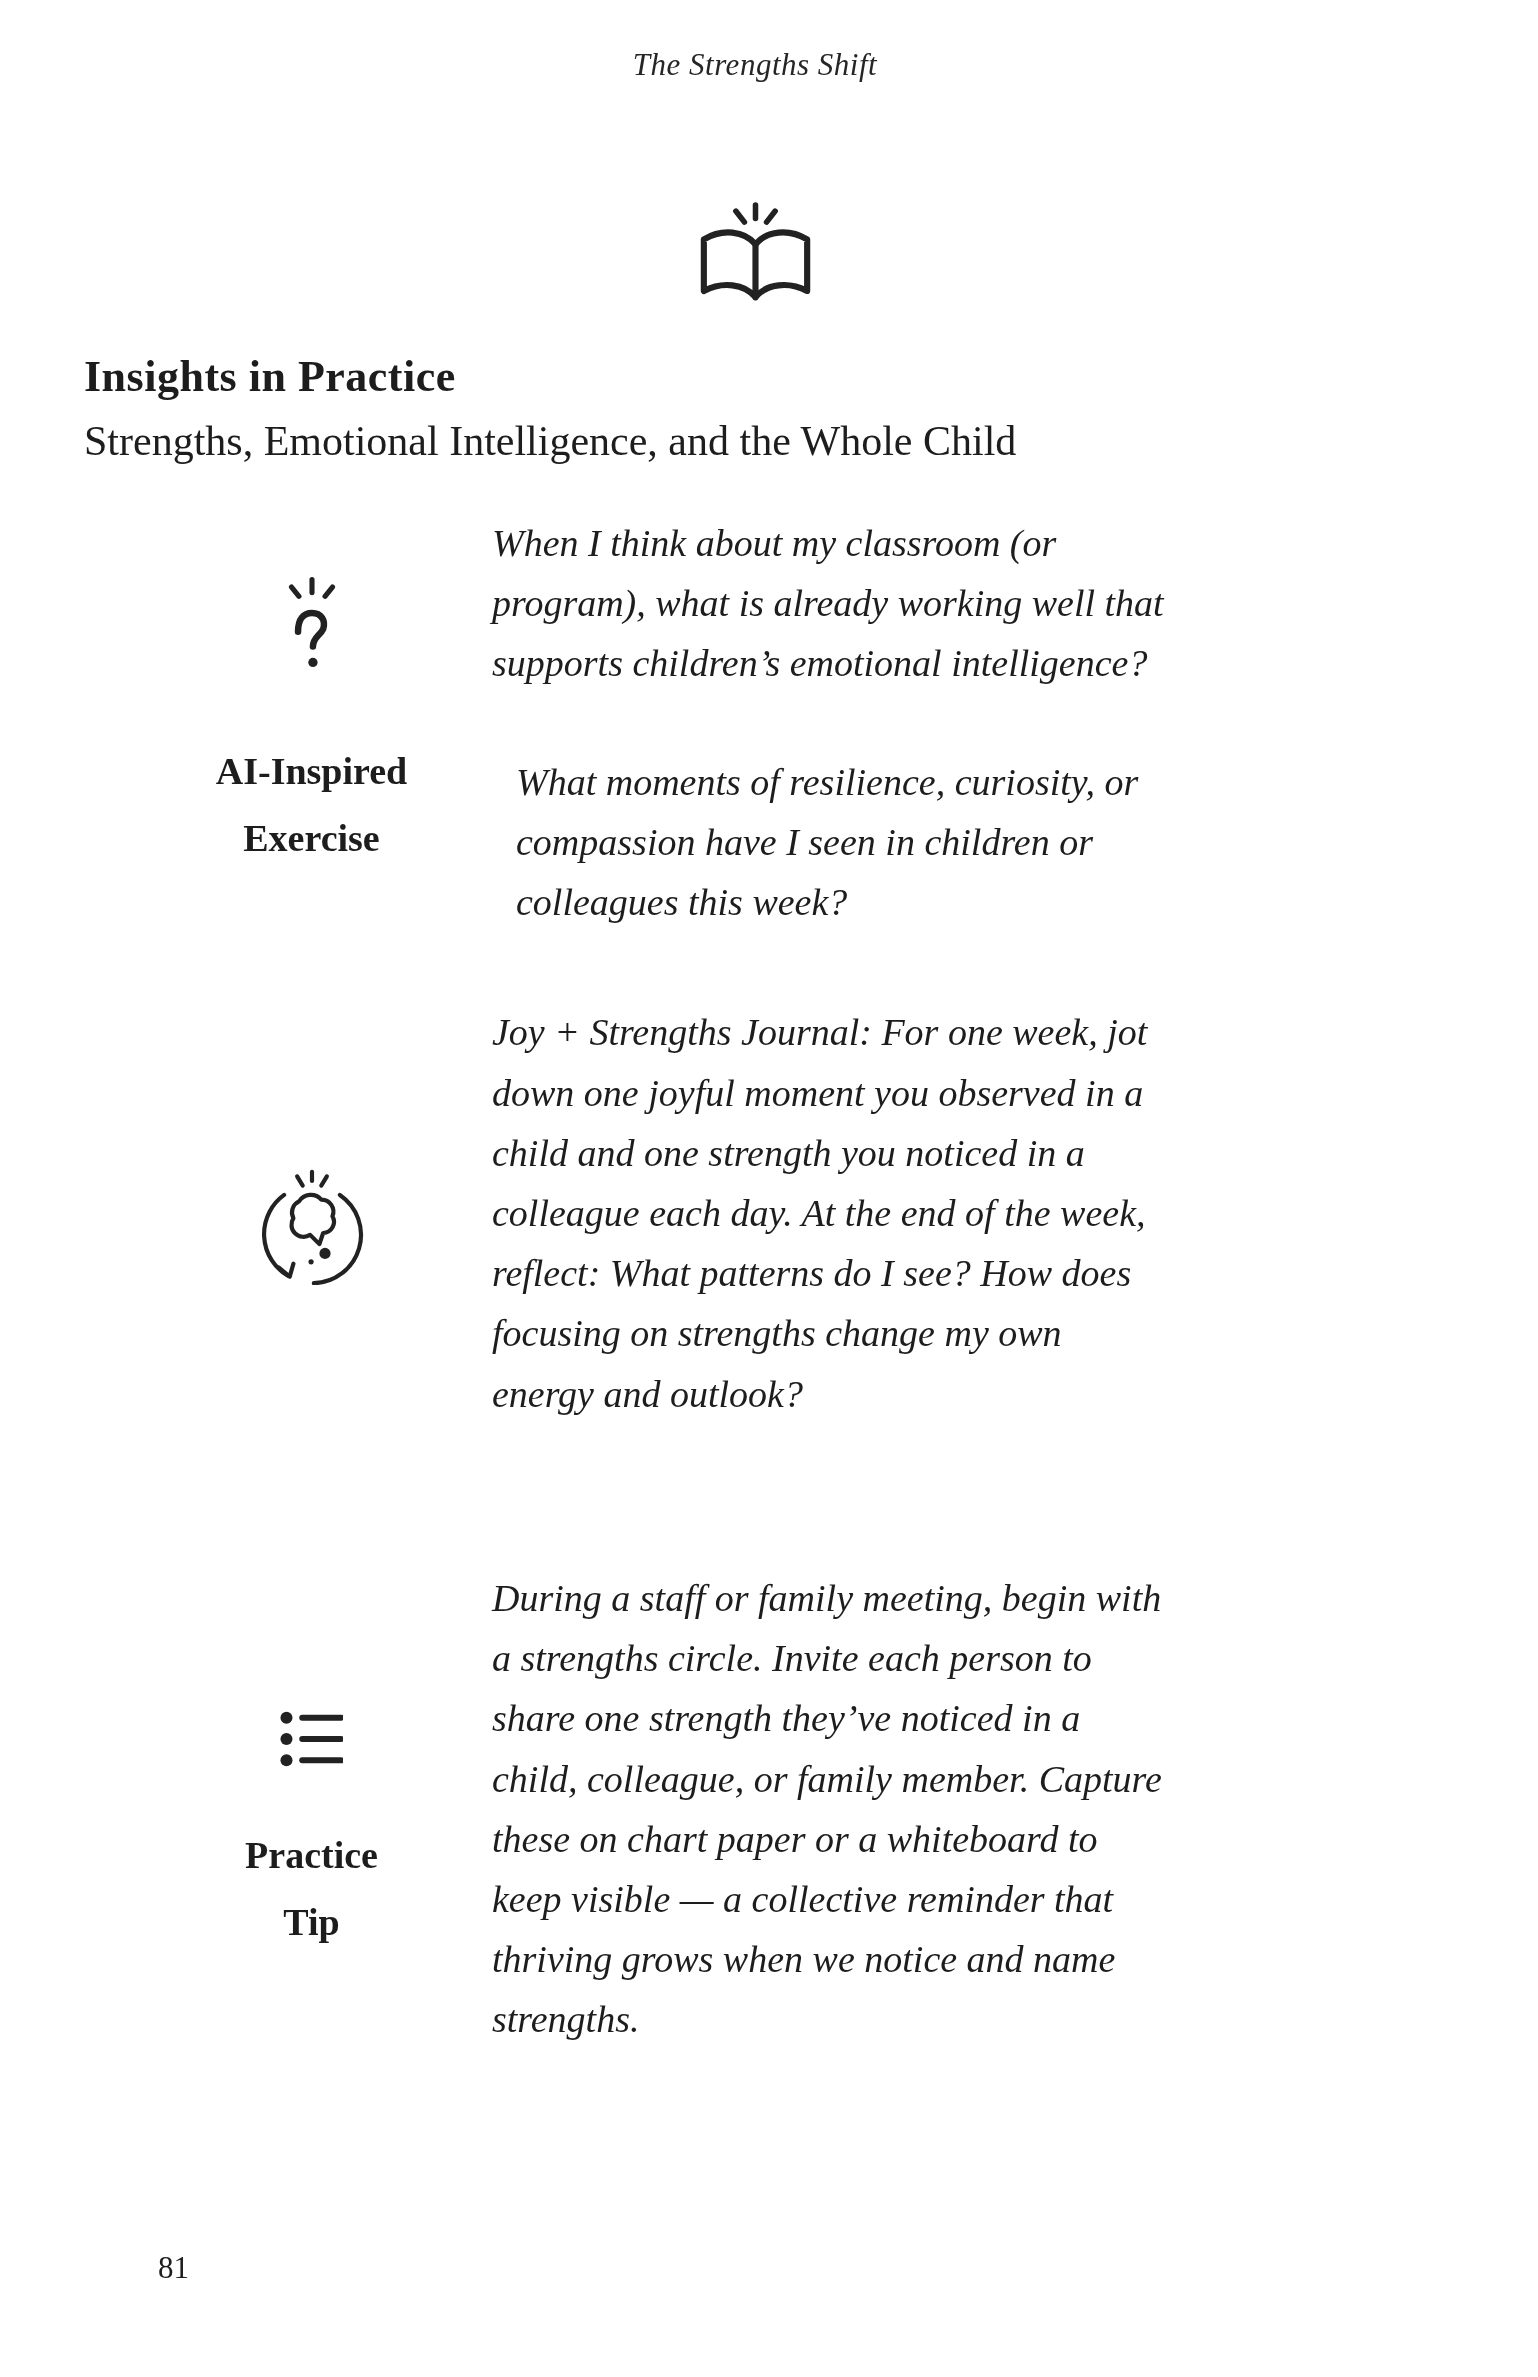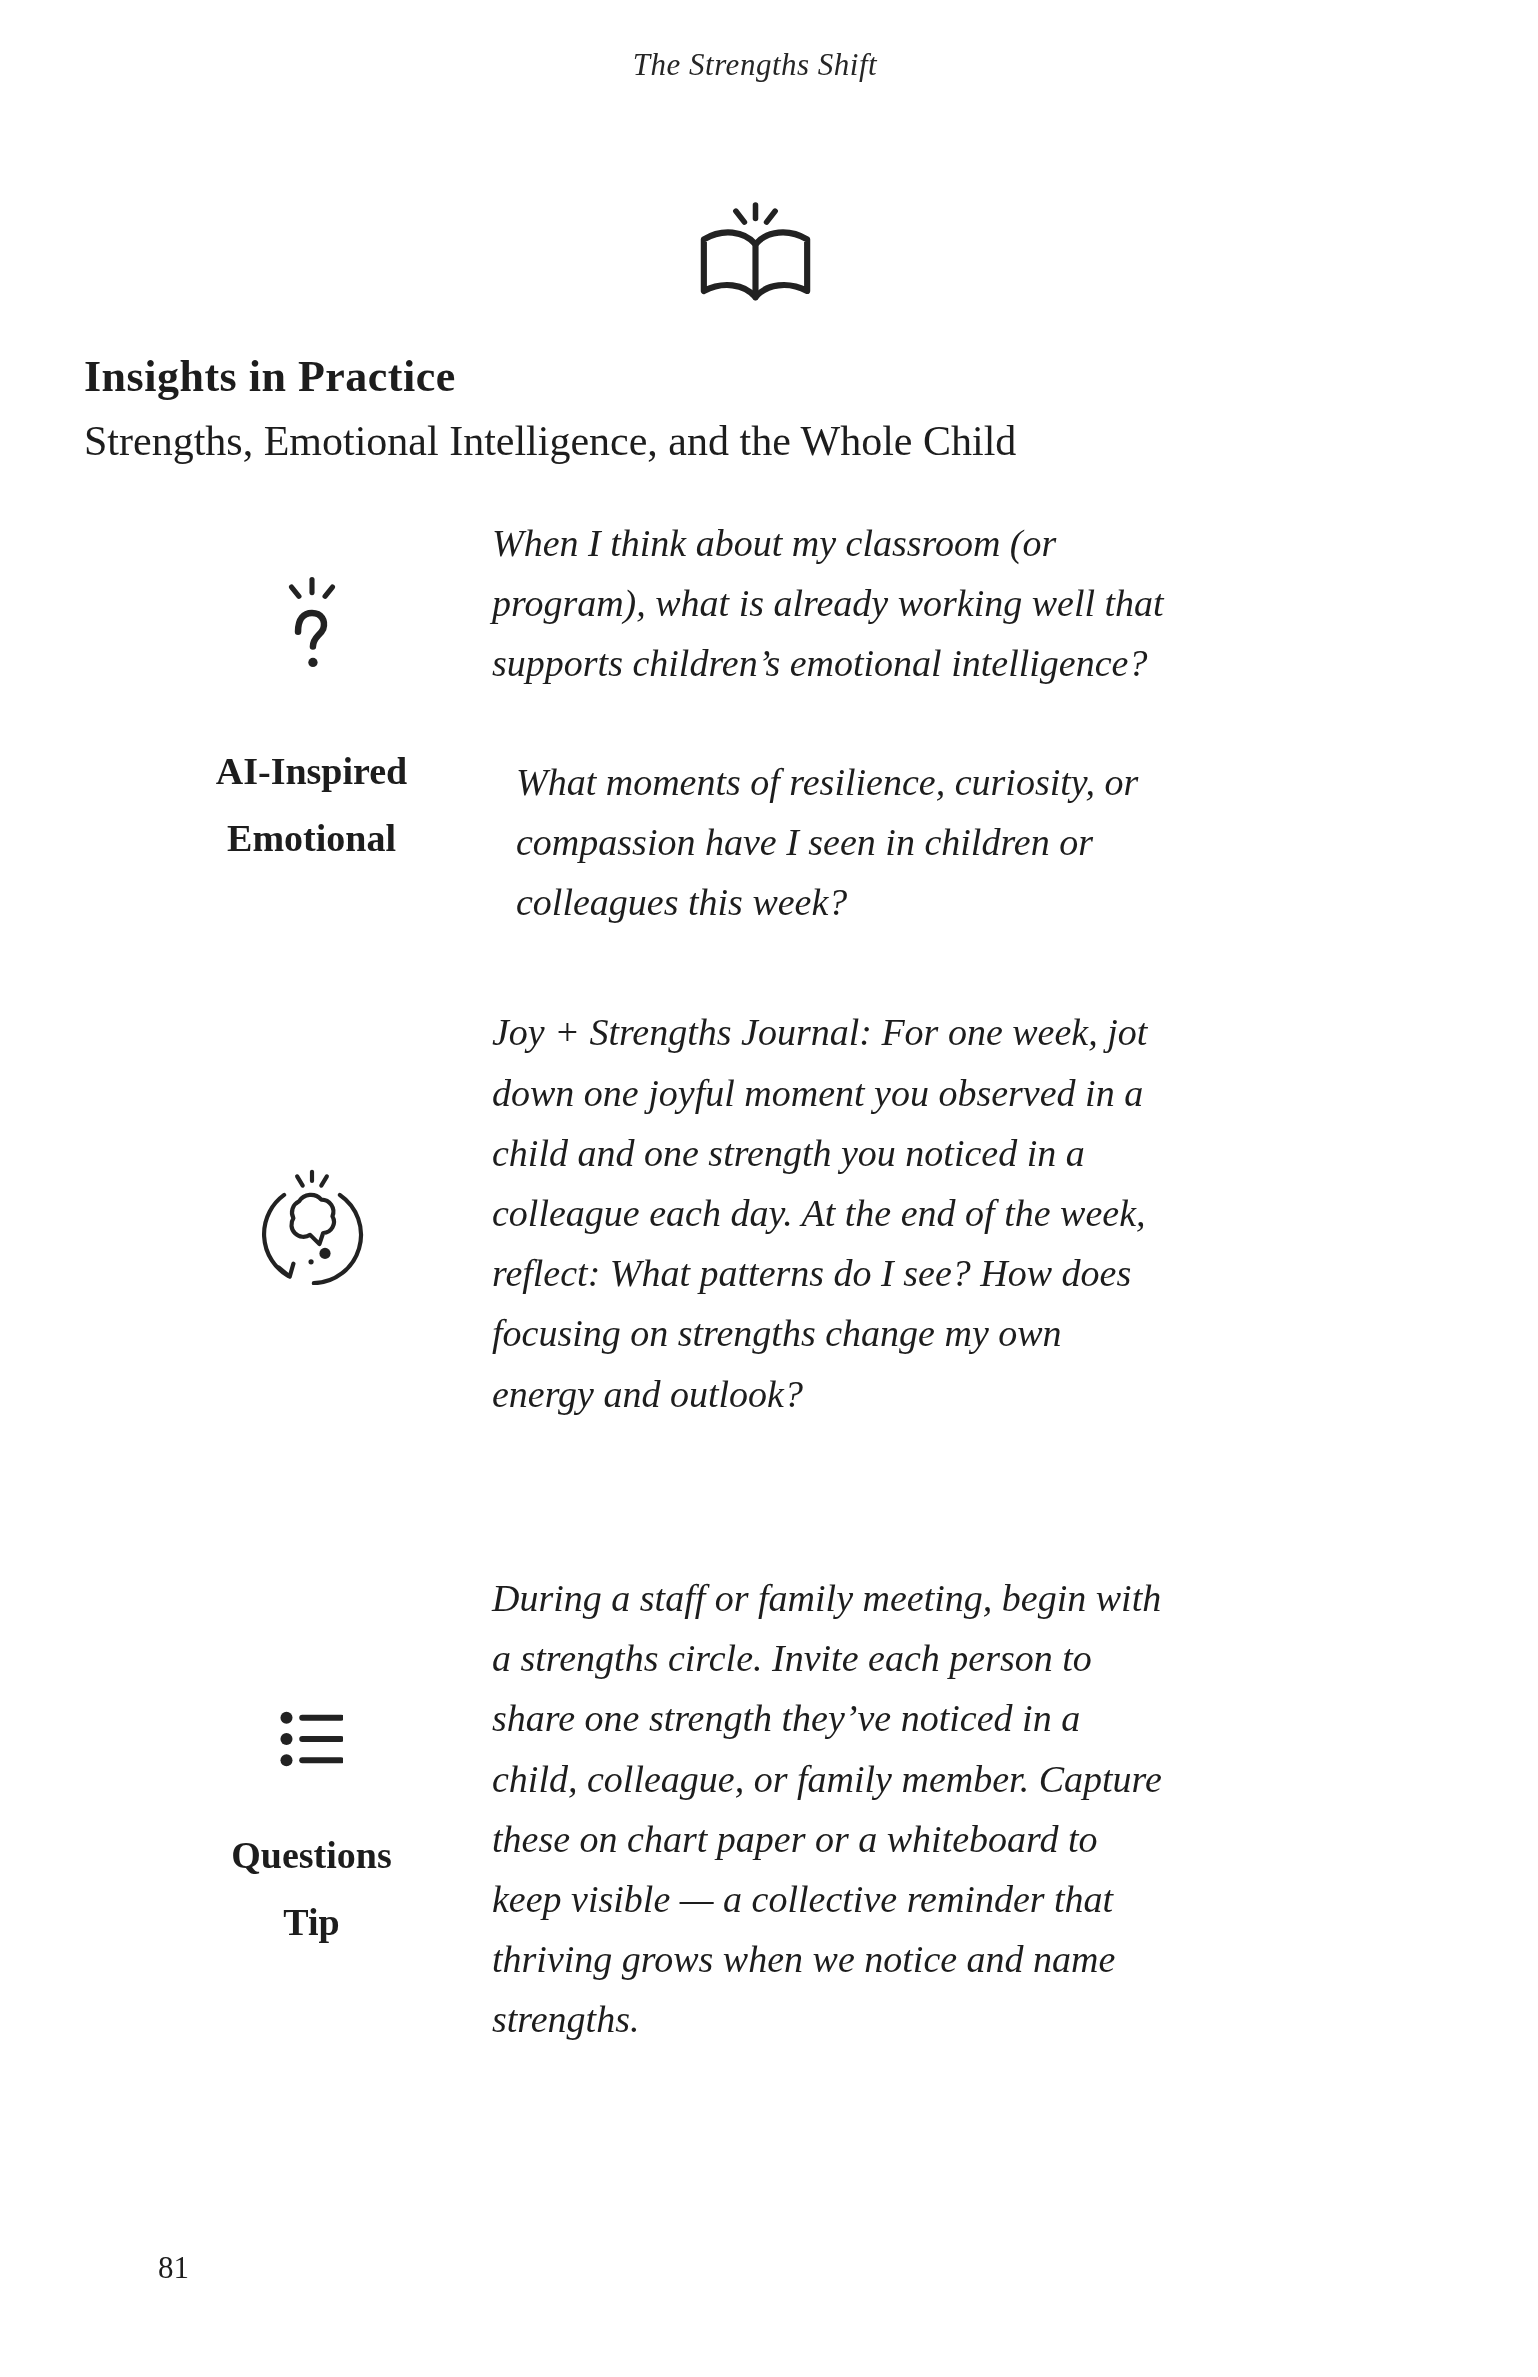--- a/index.html
+++ b/index.html
@@ -112,21 +112,21 @@
             <g class="ic" stroke-width="5.5">
               <line x1="46" y1="6" x2="46" y2="20"></line>
               <line x1="24" y1="14" x2="32" y2="24"></line>
               <line x1="68" y1="14" x2="60" y2="24"></line>
             </g>
             <path class="ic" stroke-width="7" d="M31 62 C31 48 37 42 46 42 C56 42 61 50 58 59 C55 66 47 68 47 78"></path>
             <circle cx="47" cy="95" r="5" fill="#222222"></circle>
           </svg>
         </div>
         <div class="icon-label">AI-Inspired
-Emotional</div>
+Exercise</div>
       </div>
       <div class="text-cell">
         <p>When I think about my classroom (or
 program), what is already working well that
 supports children’s emotional intelligence?</p>
         <p>What moments of resilience, curiosity, or
 compassion have I seen in children or
 colleagues this week?</p>
       </div>
     </section>
@@ -169,21 +169,21 @@
             <circle cx="7" cy="8" r="6.5" fill="#222222"></circle>
             <circle cx="7" cy="31" r="6.5" fill="#222222"></circle>
             <circle cx="7" cy="54" r="6.5" fill="#222222"></circle>
             <g class="ic" stroke-width="6.5">
               <line x1="24" y1="8" x2="66" y2="8"></line>
               <line x1="24" y1="31" x2="66" y2="31"></line>
               <line x1="24" y1="54" x2="66" y2="54"></line>
             </g>
           </svg>
         </div>
-        <div class="icon-label">Questions
+        <div class="icon-label">Practice
 Tip</div>
       </div>
       <div class="text-cell">
         <p>During a staff or family meeting, begin with
 a strengths circle. Invite each person to
 share one strength they’ve noticed in a
 child, colleague, or family member. Capture
 these on chart paper or a whiteboard to
 keep visible — a collective reminder that
 thriving grows when we notice and name

